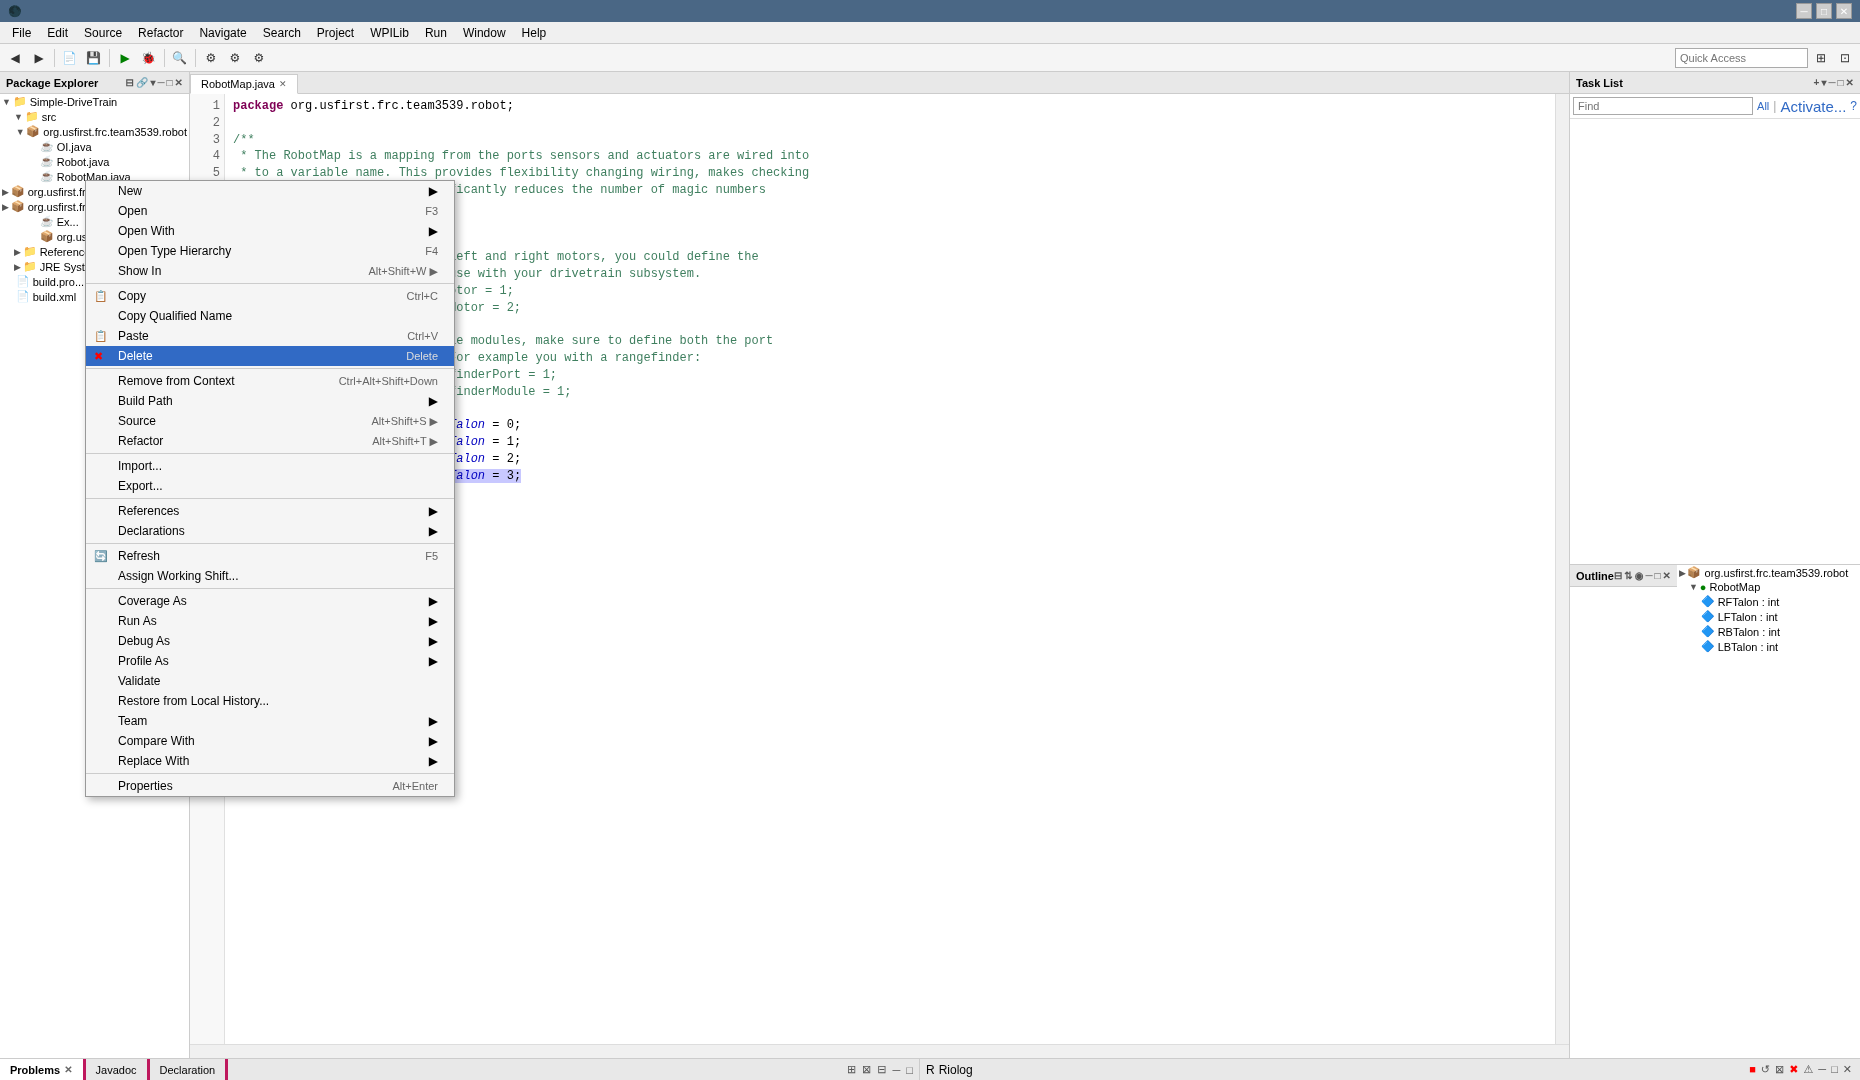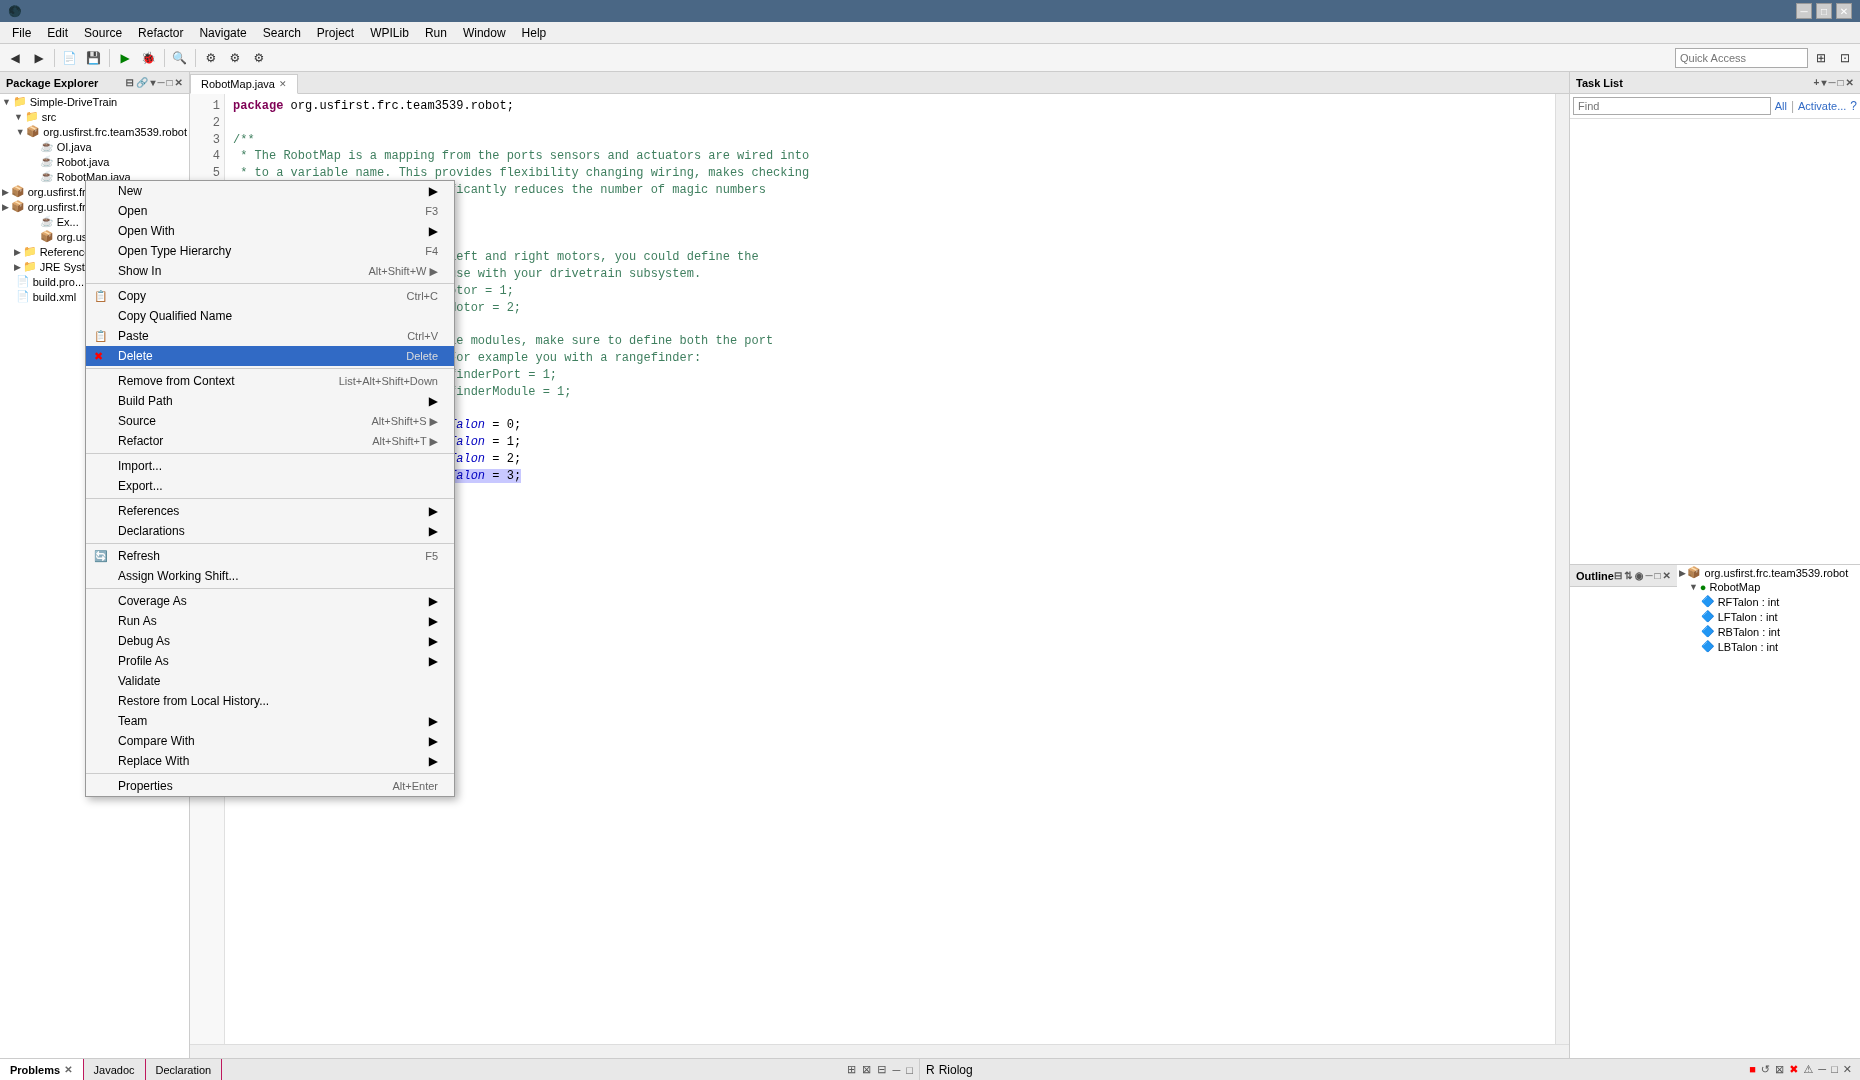--- a/index.html
+++ b/index.html
@@ -271,21 +271,21 @@
       background: #e8e8e8;
       display: flex;
       align-items: center;
       border-bottom: 1px solid #ccc;
       gap: 0;
     }
     .problems-tab {
       padding: 2px 10px;
       font-size: 11px;
       cursor: pointer;
-      border-right: 1px solid #be185d;
+      border-right: 3px solid #be185d;
       height: 100%;
       display: flex;
       align-items: center;
     }
     .problems-tab.active { background: #fff; font-weight: bold; }
 
     
     .riolog-panel {
       width: 940px;
       display: flex;
@@ -503,21 +503,21 @@
       <span class="ctx-shortcut">Ctrl+V</span>
     </div>
     <div class="ctx-item selected-ctx">
       <span class="ctx-item-icon" style="color:red">✖</span>
       <span>Delete</span>
       <span class="ctx-shortcut" style="color:#ddd">Delete</span>
     </div>
     <div class="ctx-separator"></div>
     <div class="ctx-item">
       <span>Remove from Context</span>
-      <span class="ctx-shortcut">List+Alt+Shift+Down</span>
+      <span class="ctx-shortcut">Ctrl+Alt+Shift+Down</span>
     </div>
     <div class="ctx-item">
       <span>Build Path</span>
       <span class="ctx-arrow">▶</span>
     </div>
     <div class="ctx-item">
       <span>Source</span>
       <span class="ctx-shortcut">Alt+Shift+S ▶</span>
     </div>
     <div class="ctx-item">
@@ -646,21 +646,21 @@
           <span class="panel-icon">▾</span>
           <span class="panel-icon">─</span>
           <span class="panel-icon">□</span>
           <span class="panel-icon">✕</span>
         </div>
       </div>
       <div class="find-bar">
         <input class="find-input" type="text" placeholder="Find" style="">
         <span style="color:#316AC5;cursor:pointer;font-size:11px">All</span>
         <span style="color:#aaa">|</span>
-        <span style="color:#316AC5;cursor:pointer;font-size:11px">Activate...</span>
+        <span style="color:#316AC5;cursor:pointer;font-size:15px">Activate...</span>
         <span style="color:#316AC5;cursor:pointer">?</span>
       </div>
       <div style="flex:1;overflow:auto;font-size:11px;padding:4px;">
       </div>
     </div>
 
     <div class="right-bottom">
       <div class="panel-header">
         <span>Outline</span>
         <div class="panel-header-icons">

